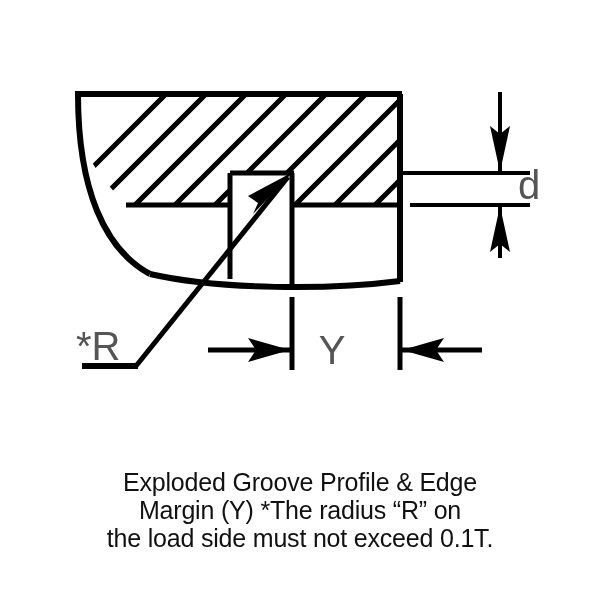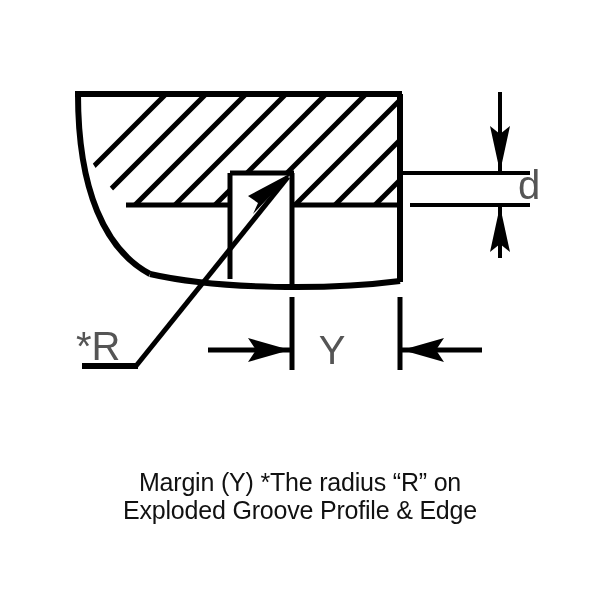--- a/index.html
+++ b/index.html
@@ -132,17 +132,18 @@
       <line x1="136" y1="366" x2="288" y2="177" stroke="#000000" stroke-width="5"></line>
 
       <polygon points="293,172 248,196 258,203 253,214" fill="#000000"></polygon>
 
       <text x="76" y="360" font-size="40" fill="#555555">*R</text>
     </g>
 
   </svg>
 
   <div class="caption-block">
+    <span class="caption-line">Exploded Groove Profile &amp; Edge</span>
     <span class="caption-line">Margin (Y) *The radius “R” on</span>
-    <span class="caption-line">Exploded Groove Profile &amp; Edge</span>
+    <span class="caption-line">the load side must not exceed 0.1T.</span>
   </div>
 
 </div>
 
 </body></html>

